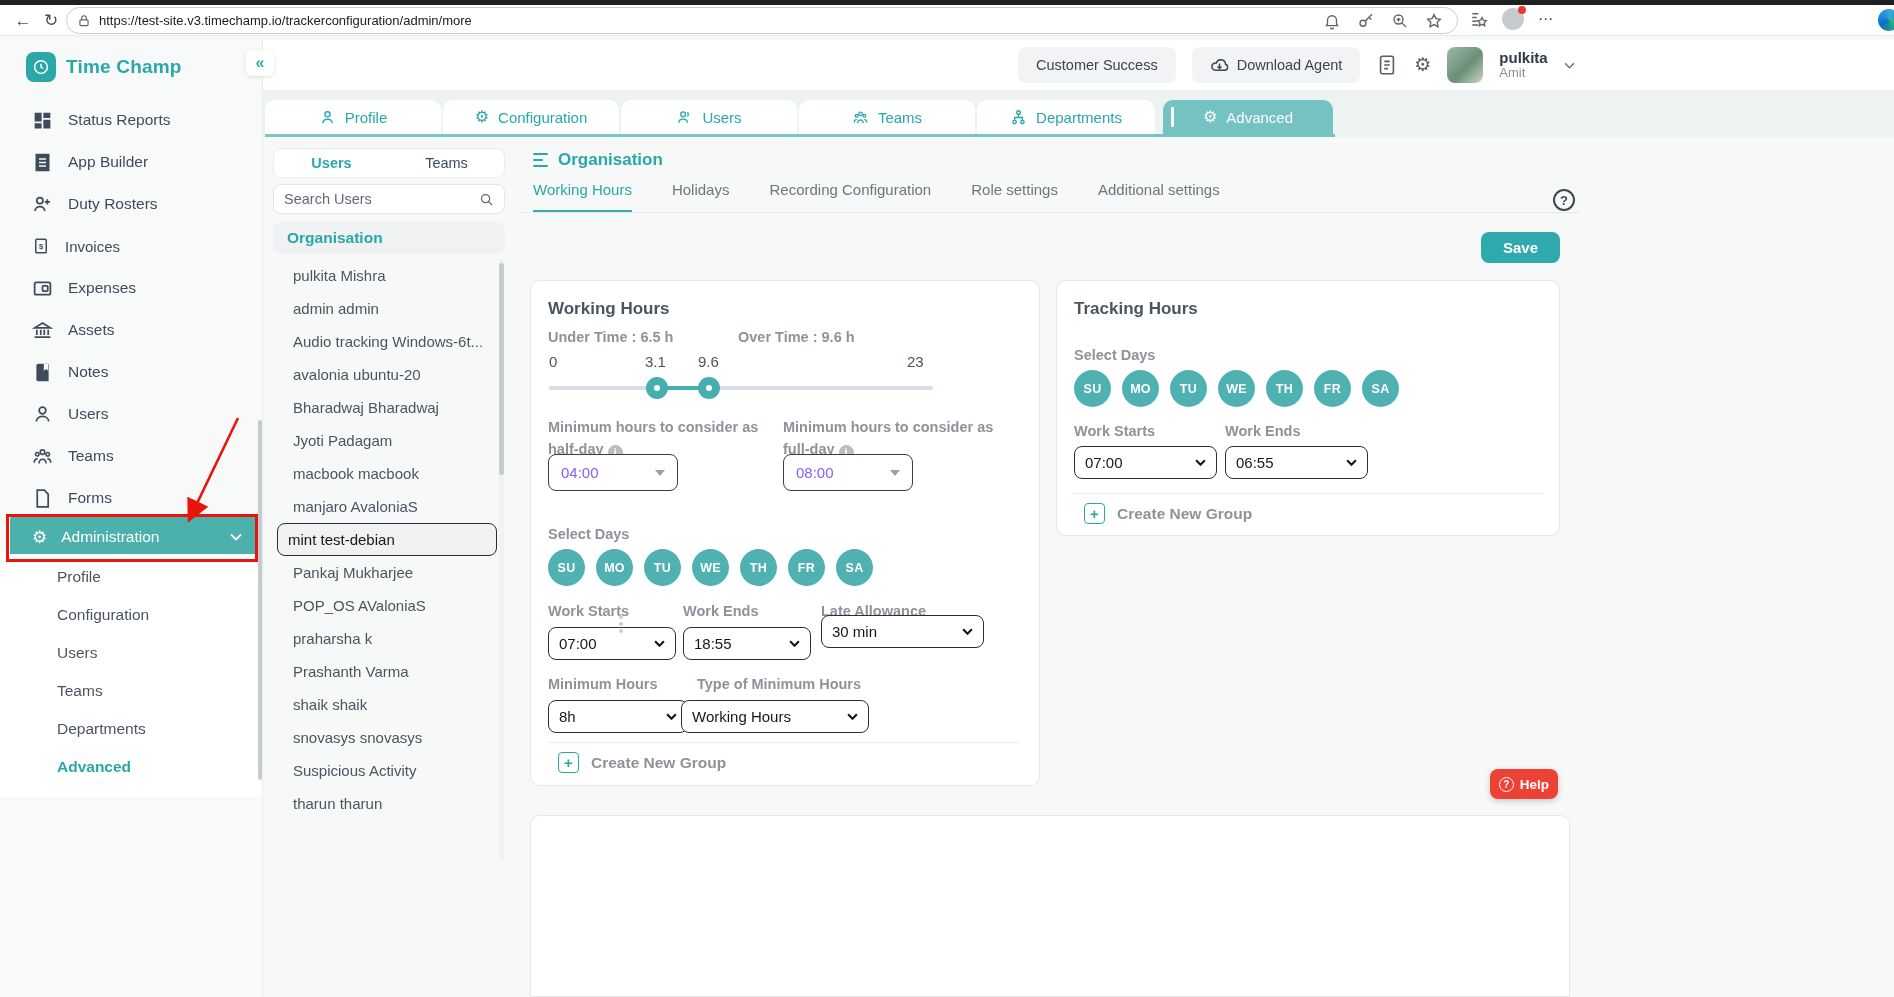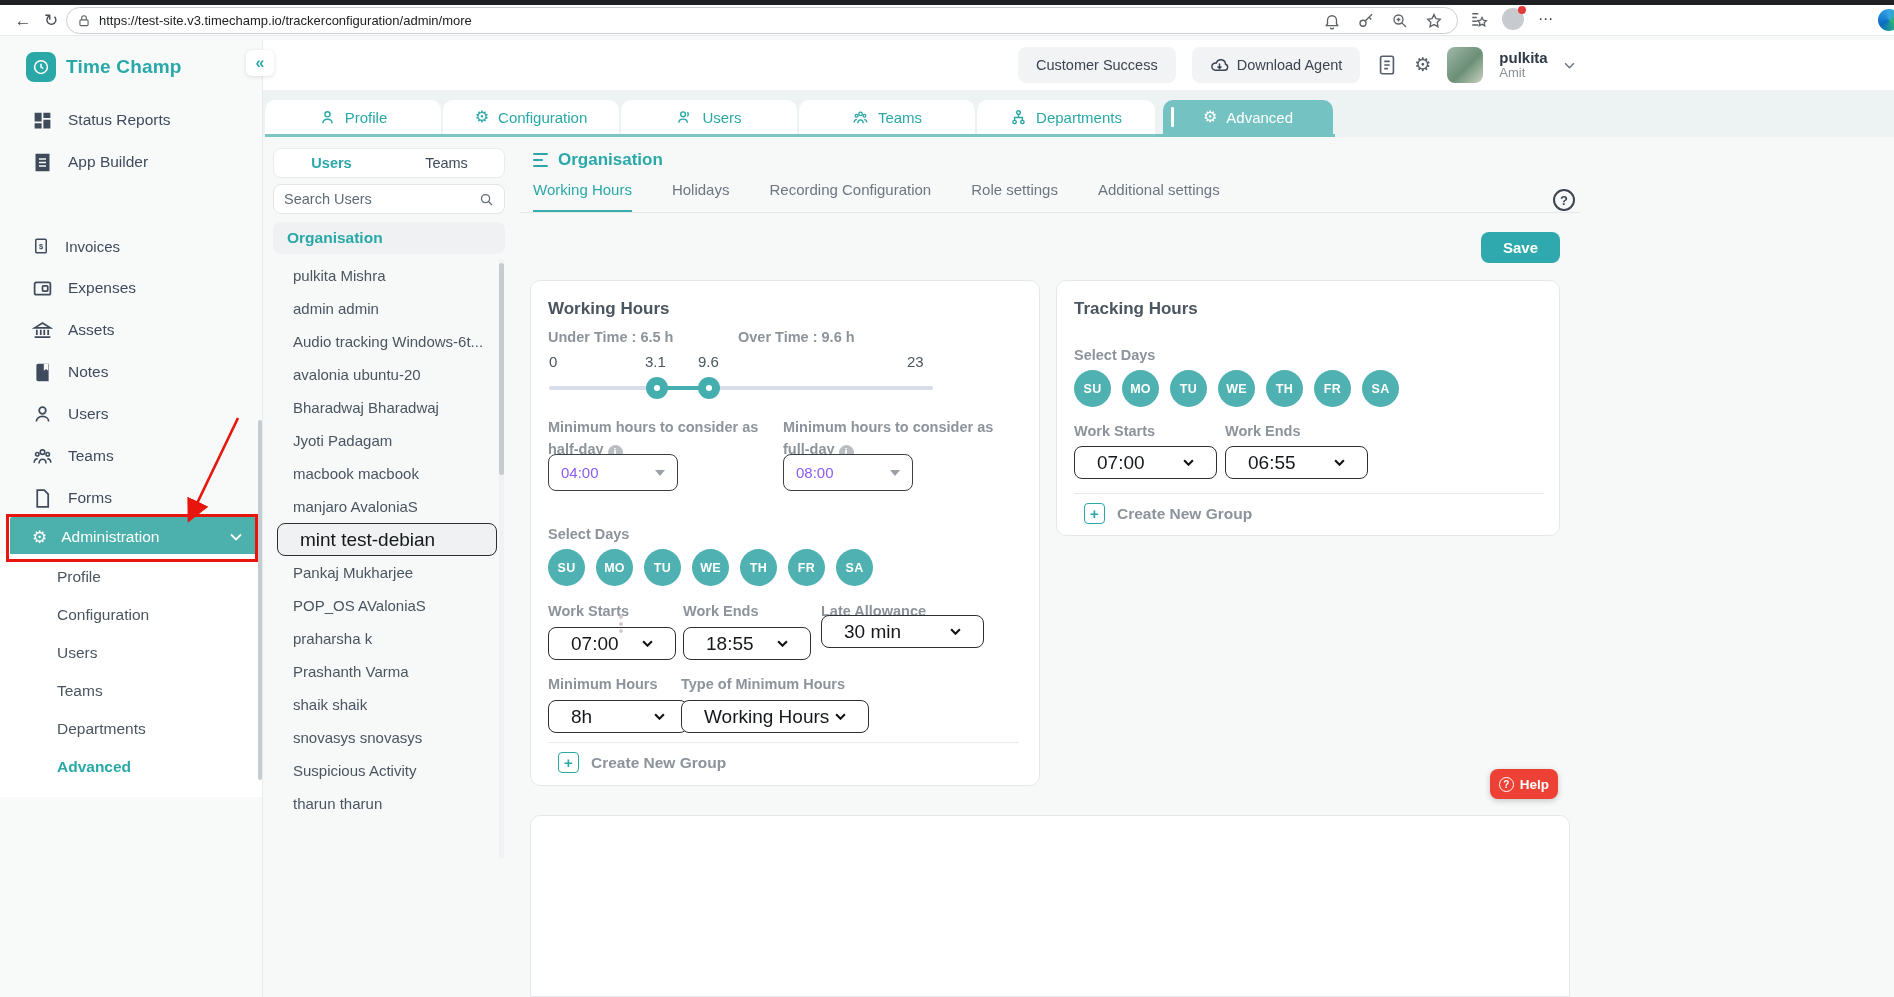--- a/index.html
+++ b/index.html
@@ -119,21 +119,21 @@
   .sl-num { position:absolute; font-size:15px; color:#4a5560; }
   .sl-track { position:absolute; left:18px; top:105px; width:384px; height:4px; background:#d9dce9; border-radius:2px; }
   .sl-active { position:absolute; left:126px; top:105px; width:53px; height:4px; background:#45aeae; }
   .sl-handle { position:absolute; top:96px; width:22px; height:22px; border-radius:50%; background:#45aeae; cursor:pointer; }
   .sl-handle::after { content:""; position:absolute; left:8px; top:8px; width:6px; height:6px; border-radius:50%; background:#fff; }
 
   .ddown { position:absolute; height:37px; border:1.4px solid #3a3f44; border-radius:8px; background:#fff; display:flex;
            align-items:center; padding:0 12px; font-size:15px; color:#8b5cf6; cursor:pointer; }
   .tri { margin-left:auto; width:0; height:0; border-left:5px solid transparent; border-right:5px solid transparent; border-top:6px solid #9aa0a6; }
   .sel { position:absolute; height:33px; border:1.4px solid #2b2f33; border-radius:8px; background:#fff; display:flex;
-         align-items:center; padding:0 22px; font-size:19px; color:#15181b; cursor:pointer; }
+         align-items:center; padding:0 10px; font-size:15px; color:#15181b; cursor:pointer; }
   .sel svg { margin-left:auto; }
 
   .chip { position:absolute; width:37px; height:37px; border-radius:50%; background:#4fb1b1; color:#fff; font-size:12.5px; font-weight:700;
           display:flex; align-items:center; justify-content:center; cursor:pointer; letter-spacing:.3px; }
   .divider { position:absolute; height:1px; background:#e8eaeb; }
   .cng { position:absolute; display:flex; align-items:center; gap:12px; cursor:pointer; }
   .cng .plus { width:21px; height:21px; border:1.6px solid #2aa8a8; border-radius:4px; color:#2aa8a8; font-size:15px; font-weight:700;
                display:flex; align-items:center; justify-content:center; }
   .cng .txt { font-size:15.5px; font-weight:700; color:#8d939b; }
 
@@ -205,20 +205,27 @@
           <path d="M3 3h8v10H3zM13 3h8v6h-8zM13 11h8v10h-8zM3 15h8v6H3z"></path>
         </svg>
       <span>Status Reports</span>
     </div>
     <div class="menu-item" style="top:101px">
       <svg class="micon" viewBox="0 0 24 24" fill="none" stroke="currentColor" stroke-width="2">
           <rect x="5" y="3" width="14" height="18" fill="currentColor"></rect>
           <path d="M8 8h8M8 12h8M8 16h8" stroke="#f8fafa" stroke-width="1.6"></path>
         </svg>
       <span>App Builder</span>
+    </div>
+    <div class="menu-item" style="top:143px">
+      <svg class="micon" viewBox="0 0 24 24" fill="none" stroke="currentColor" stroke-width="2">
+          <circle cx="9" cy="7.5" r="3.5"></circle>
+          <path d="M3.5 19.5c0-3 2.4-5 5.5-5s5.5 2 5.5 5M17.5 6v6M14.5 9h6"></path>
+        </svg>
+      <span>Duty Rosters</span>
     </div>
     <div class="menu-item" style="top:185px;font-size:15px">
       <svg class="micon" style="width:18px;height:18px" viewBox="0 0 24 24" fill="none" stroke="currentColor" stroke-width="2">
           <rect x="5" y="3" width="14" height="18" rx="1.5"></rect>
           <text x="12" y="16" font-size="10" text-anchor="middle" fill="currentColor" stroke="none" font-weight="bold">$</text>
         </svg>
       <span>Invoices</span>
     </div>
     <div class="menu-item" style="top:227px">
       <svg class="micon" viewBox="0 0 24 24" fill="none" stroke="currentColor" stroke-width="2">
@@ -480,21 +487,21 @@
           </svg>
       </div>
       <div class="sel" style="left:290px;top:334px;width:163px">
         <span>30 min</span>
         <svg width="11" height="7" viewBox="0 0 12 8" fill="none" stroke="#111" stroke-width="2.4">
             <path d="M1 1.5l5 5 5-5"></path>
           </svg>
       </div>
 
       <div class="glabel" style="left:17px;top:395px">Minimum Hours</div>
-      <div class="glabel" style="left:150px;top:395px">Type of Minimum Hours</div>
+      <div class="glabel" style="left:166px;top:395px">Type of Minimum Hours</div>
       <div class="sel" style="left:17px;top:419px;width:140px">
         <span>8h</span>
         <svg width="11" height="7" viewBox="0 0 12 8" fill="none" stroke="#111" stroke-width="2.4">
             <path d="M1 1.5l5 5 5-5"></path>
           </svg>
       </div>
       <div class="sel" style="left:150px;top:419px;width:188px">
         <span>Working Hours</span>
         <svg width="11" height="7" viewBox="0 0 12 8" fill="none" stroke="#111" stroke-width="2.4">
             <path d="M1 1.5l5 5 5-5"></path>

